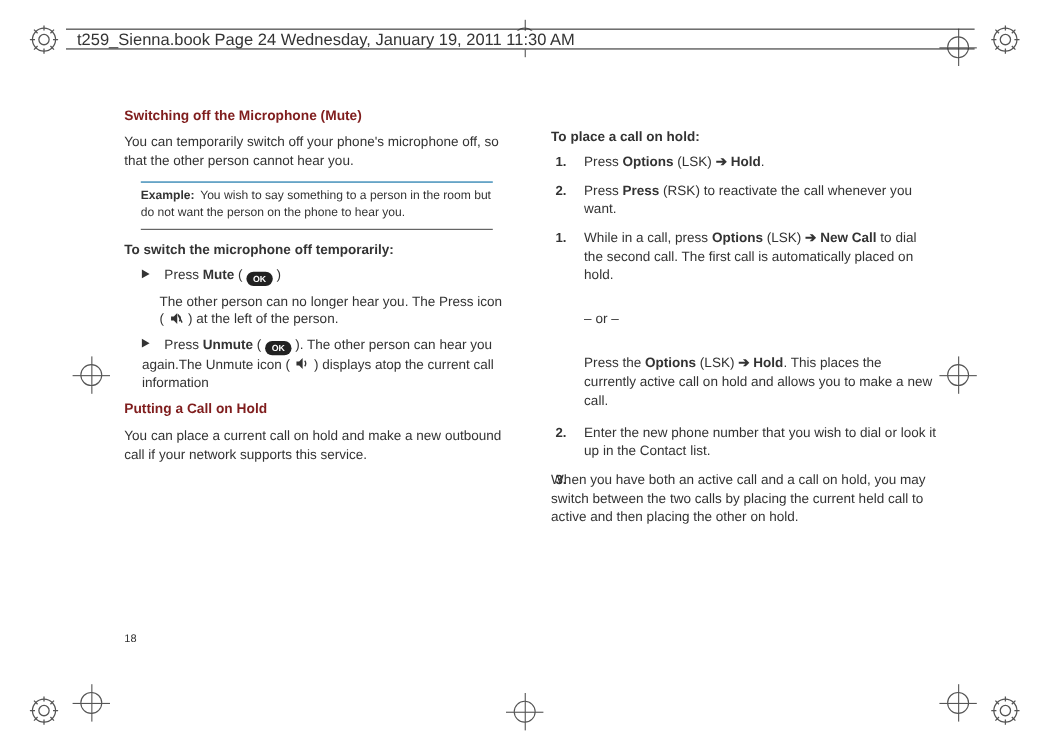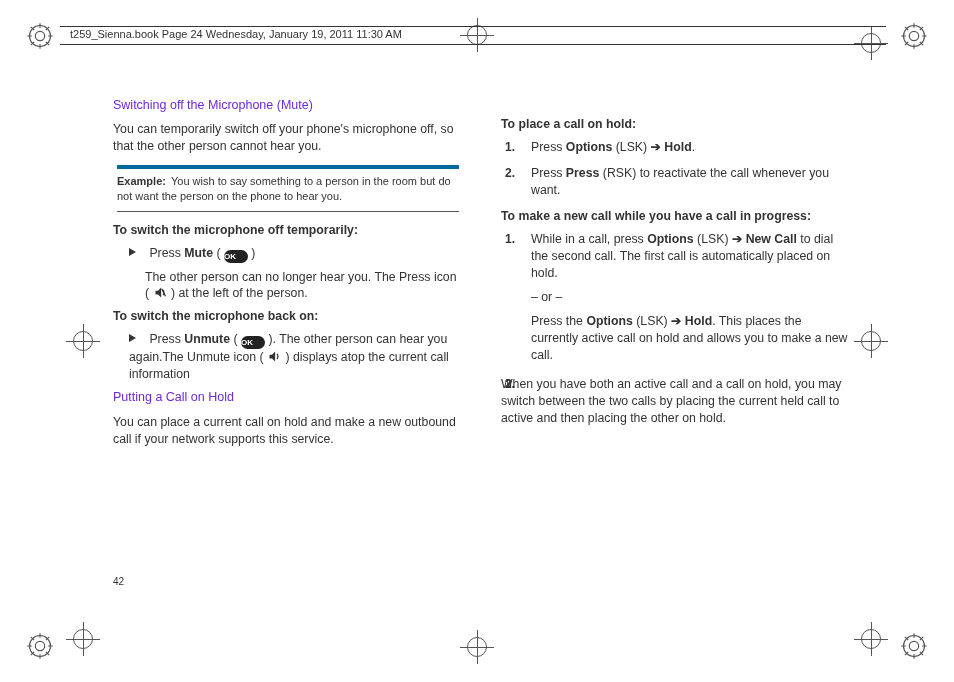--- a/index.html
+++ b/index.html
@@ -7,35 +7,35 @@
   
   .gear{width:28px;height:28px;color:#555}
   .gear svg{width:100%;height:100%}
   .cross{width:34px;height:34px}
   .cross .ring{position:absolute;left:50%;top:50%;width:18px;height:18px;border:1px solid #555;border-radius:50%;transform:translate(-50%,-50%)}
   .cross .h{position:absolute;left:0;top:50%;width:100%;height:1px;background:#555}
   .cross .v{position:absolute;top:0;left:50%;height:100%;width:1px;background:#555}
   .header-line{position:absolute;left:60px;right:68px;top:26px;height:24px}
   .header-line .bar{position:absolute;left:0;right:0;top:0;height:1px;background:#333}
   .header-line .barB{position:absolute;left:0;right:0;top:18px;height:1px;background:#333}
-  .header-line .txt{position:absolute;left:6px;top:2px;font-size:11px;color:#333;background:#fff;padding:0 4px}
+  .header-line .txt{position:absolute;left:6px;top:2px;font-size:15px;color:#333;background:#fff;padding:0 4px}
   
   .page{position:absolute;left:113px;top:94px;width:740px;height:500px}
   .col{width:350px;font-size:12.3px;line-height:1.38;color:#333}
   .colL{position:absolute;left:0;top:0}
   .colR{position:absolute;left:388px;top:16px}
-  .blue{color:#6d28d9;font-weight:normal;font-size:12.5px;margin:3px 0 7px}
+  .blue{color:#7f1d1d;font-weight:bold;font-size:12.5px;margin:3px 0 7px}
   .para{margin:0 0 10px 0}
-  .example{border-top:4px solid #0369a1;border-bottom:1px solid #555;padding:5px 0 6px;margin:4px 4px 10px;font-size:11px}
+  .example{border-top:1px solid #0369a1;border-bottom:1px solid #555;padding:5px 0 6px;margin:4px 15px 10px;font-size:11px}
   .example b{font-weight:bold}
   .subh{font-weight:bold;margin:6px 0 6px 0}
   .tri{display:inline-block;width:0;height:0;border-top:4px solid transparent;border-bottom:4px solid transparent;border-left:7px solid #333;margin-right:10px;vertical-align:1px}
   .bullet{margin:0 0 6px 16px;padding-left:0}
   .indent{margin-left:32px;margin-bottom:6px}
-  .okbtn{display:inline-block;width:24px;height:13px;background:#222;border-radius:7px;color:#fff;font-size:8px;font-weight:bold;line-height:13px;vertical-align:-2px}
+  .okbtn{display:inline-block;width:24px;height:13px;background:#222;border-radius:7px;color:#fff;font-size:8px;font-weight:bold;text-align:center;line-height:13px;vertical-align:-2px}
   .muteIc{display:inline-block;width:15px;height:15px;vertical-align:-3px}
   .muteIc svg{width:100%;height:100%}
   ol.num{list-style:none;padding:0;margin:0 0 0 4px}
   ol.num>li{position:relative;padding-left:26px;margin-bottom:9px}
   ol.num>li .n{position:absolute;left:0;top:0;font-weight:bold;font-size:12px}
   .arrow{font-weight:bold}
   .pgno{position:absolute;left:113px;top:576px;font-size:10px;color:#333}
 </style>
 </head>
 <body>
@@ -137,21 +137,20 @@
     </div>
     <div class="indent">
       <span>The other person can no longer hear you. The Press icon ( </span>
       <span class="muteIc"><svg viewBox="0 0 24 24">
             <path fill="#333" d="M4 9v6h4l5 5V4L8 9H4z"></path>
             <path fill="none" stroke="#333" stroke-width="2" d="M16 8c2 2 2 6 0 8"></path>
             <line x1="14" y1="6" x2="20" y2="18" stroke="#333" stroke-width="2"></line>
           </svg></span>
       <span> ) at the left of the person.</span>
     </div>
-    <div class="subh">To switch the microphone back on:</div>
     <div class="bullet">
       <span class="tri"></span>
       <span>Press </span><b>Unmute</b><span> ( </span>
       <span class="okbtn">OK</span>
       <span> ). The other person can hear you again.The Unmute icon ( </span>
       <span class="muteIc"><svg viewBox="0 0 24 24">
             <path fill="#333" d="M4 9v6h4l5 5V4L8 9H4z"></path>
             <path fill="none" stroke="#333" stroke-width="2" d="M16 8c2 2 2 6 0 8"></path>
           </svg></span>
       <span> ) displays atop the current call information</span>
@@ -163,29 +162,29 @@
   <div class="col colR">
     <div class="subh">To place a call on hold:</div>
     <ol class="num">
       <li><span class="n">1.</span>
         <span>Press </span><b>Options</b><span> (LSK) </span><span class="arrow">➔</span><b> Hold</b><span>.</span>
       </li>
       <li><span class="n">2.</span>
         <span>Press </span><b>Press</b><span> (RSK) to reactivate the call whenever you want.</span>
       </li>
     </ol>
-    <div class="subh" style="margin-top:8px">To make a new call while you have a call in progress:</div>
     <ol class="num">
       <li><span class="n">1.</span>
         <span>While in a call, press </span><b>Options</b><span> (LSK) </span><span class="arrow">➔</span><b> New Call</b><span> to dial the second call. The first call is automatically placed on hold.</span>
-        <div style="margin:7px 0">– or –</div>
+        <div style="margin:23px 0">– or –</div>
         <span>Press the </span><b>Options</b><span> (LSK) </span><span class="arrow">➔</span><b> Hold</b><span>. This places the currently active call on hold and allows you to make a new call.</span>
       </li>
       <li style="margin-top:12px"><span class="n">2.</span>
+        <span>Enter the new phone number that you wish to dial or look it up in the Contact list.</span>
       </li>
       <li><span class="n">3.</span>
       </li>
     </ol>
     <div style="margin-top:6px">When you have both an active call and a call on hold, you may switch between the two calls by placing the current held call to active and then placing the other on hold.</div>
   </div>
 </div>
 
-<div class="pgno">42</div>
+<div class="pgno">18</div>
 
 </body></html>

